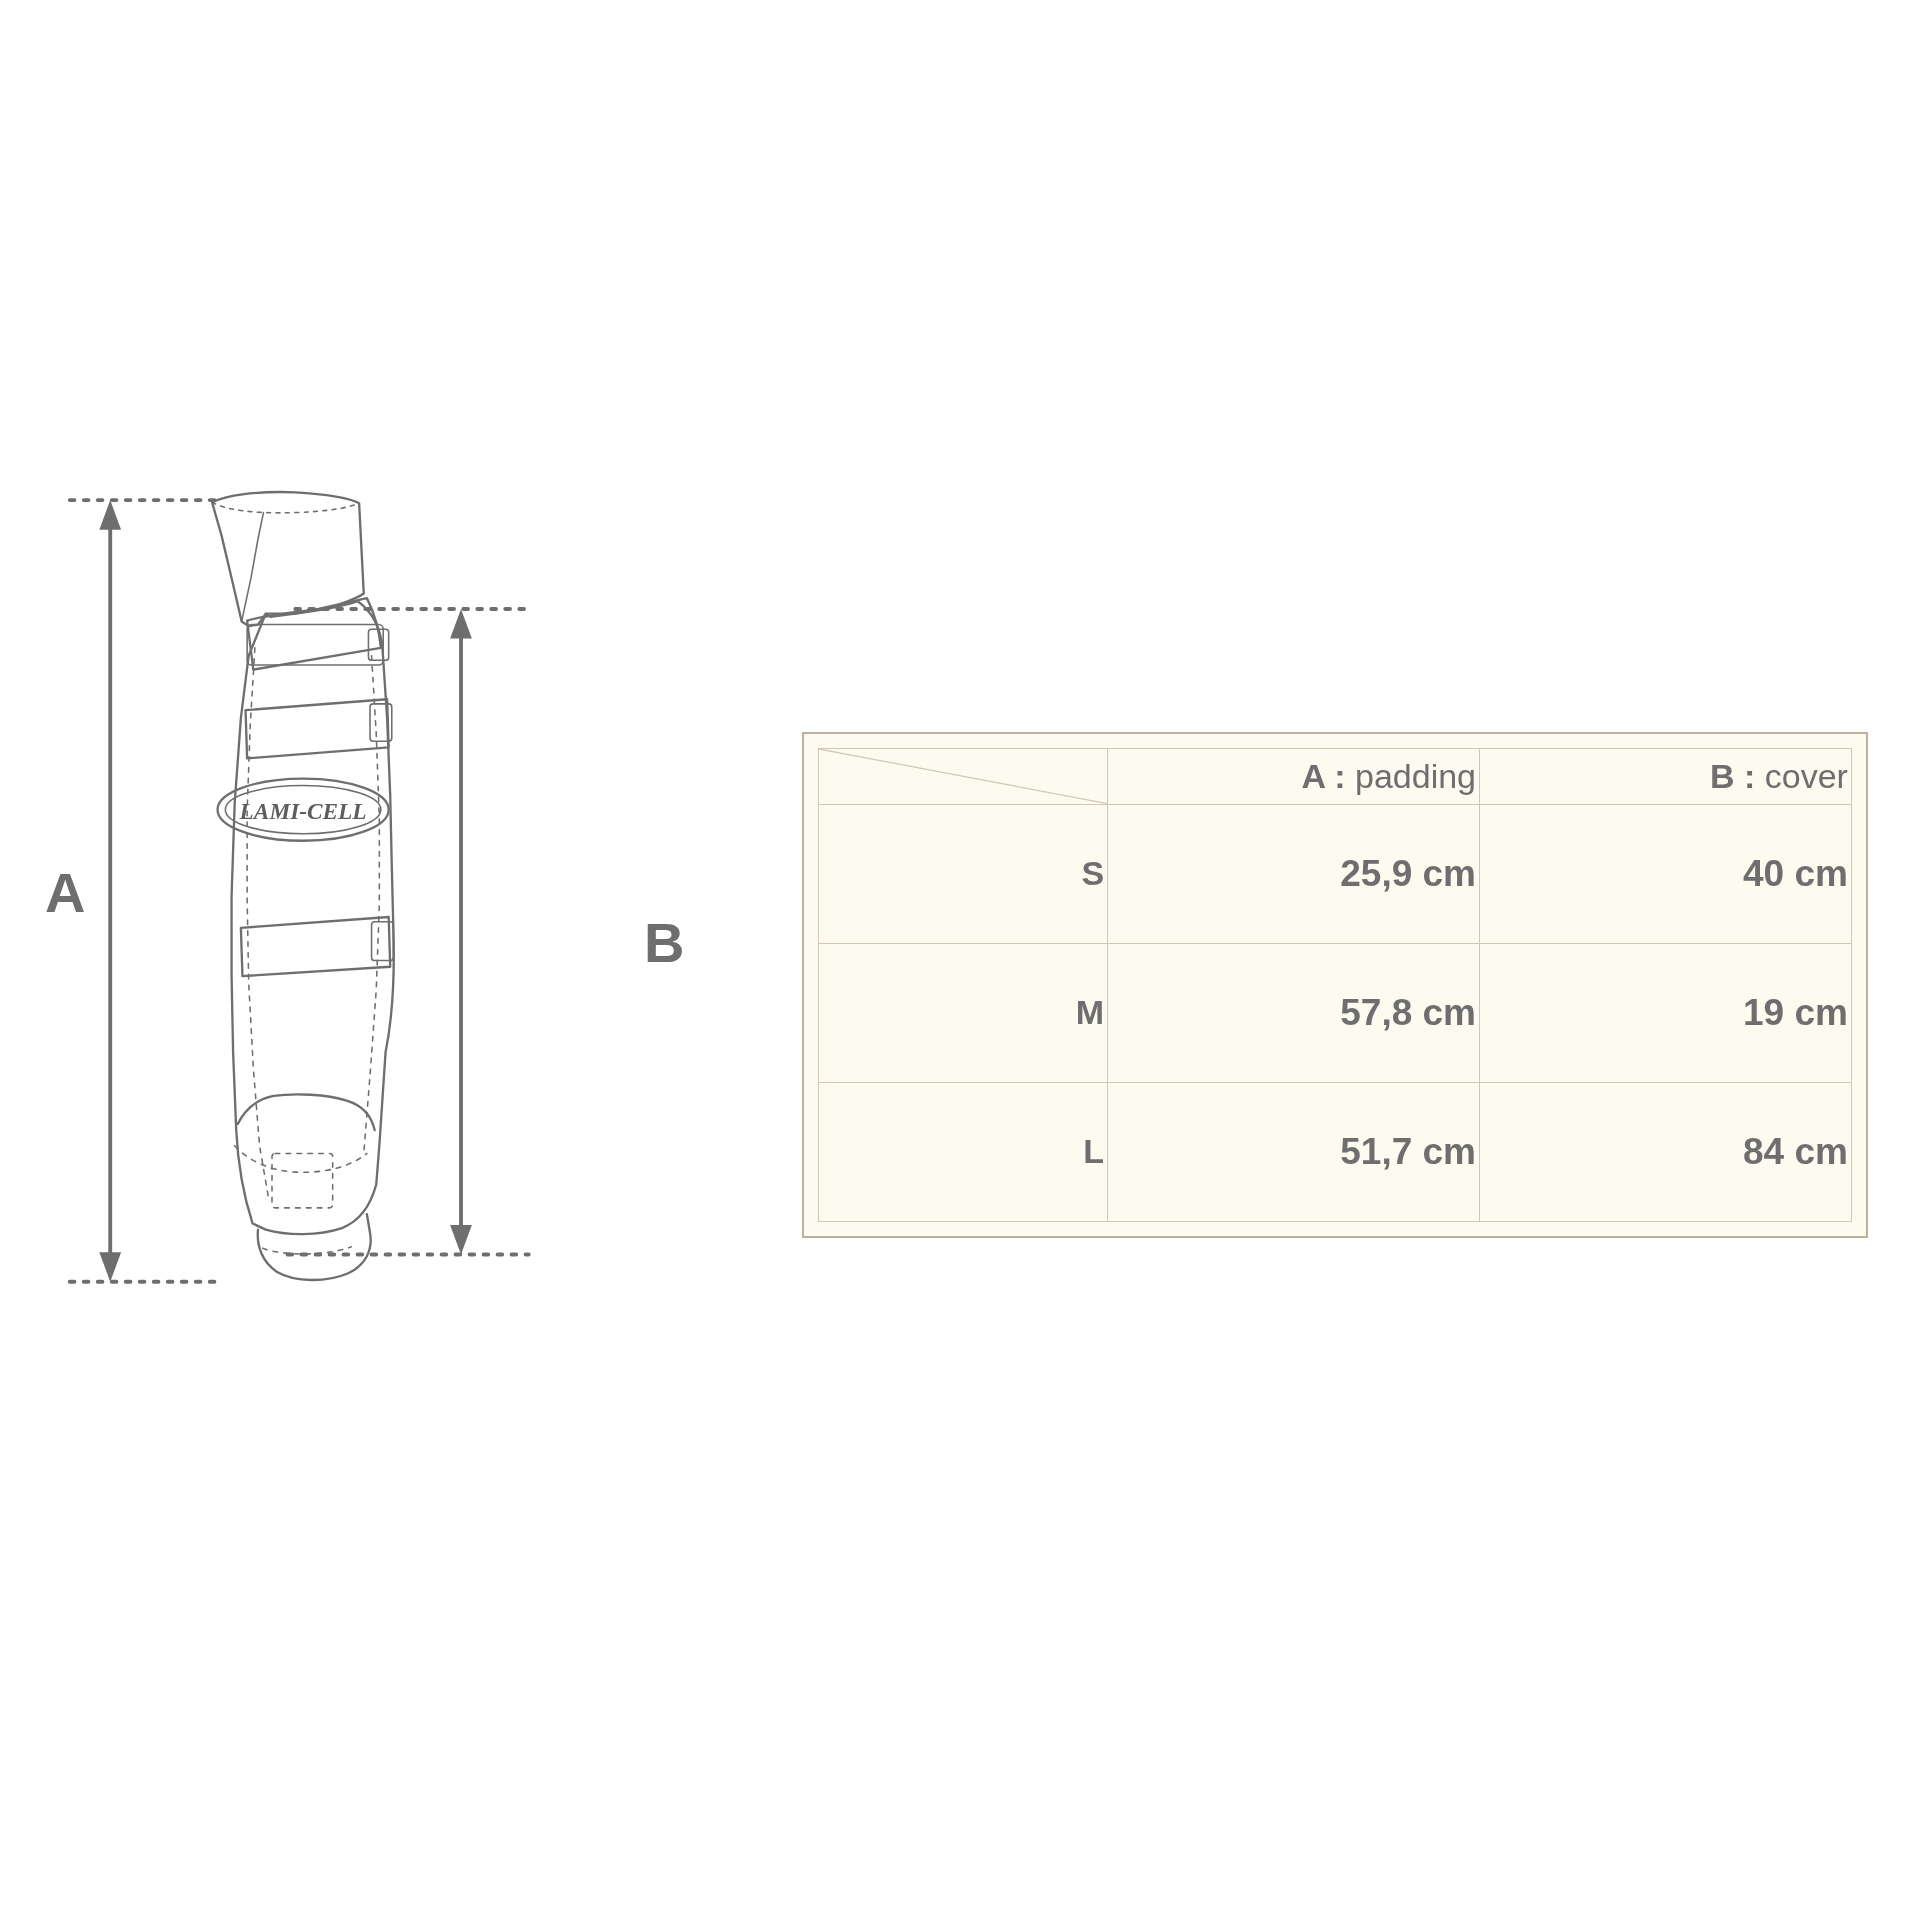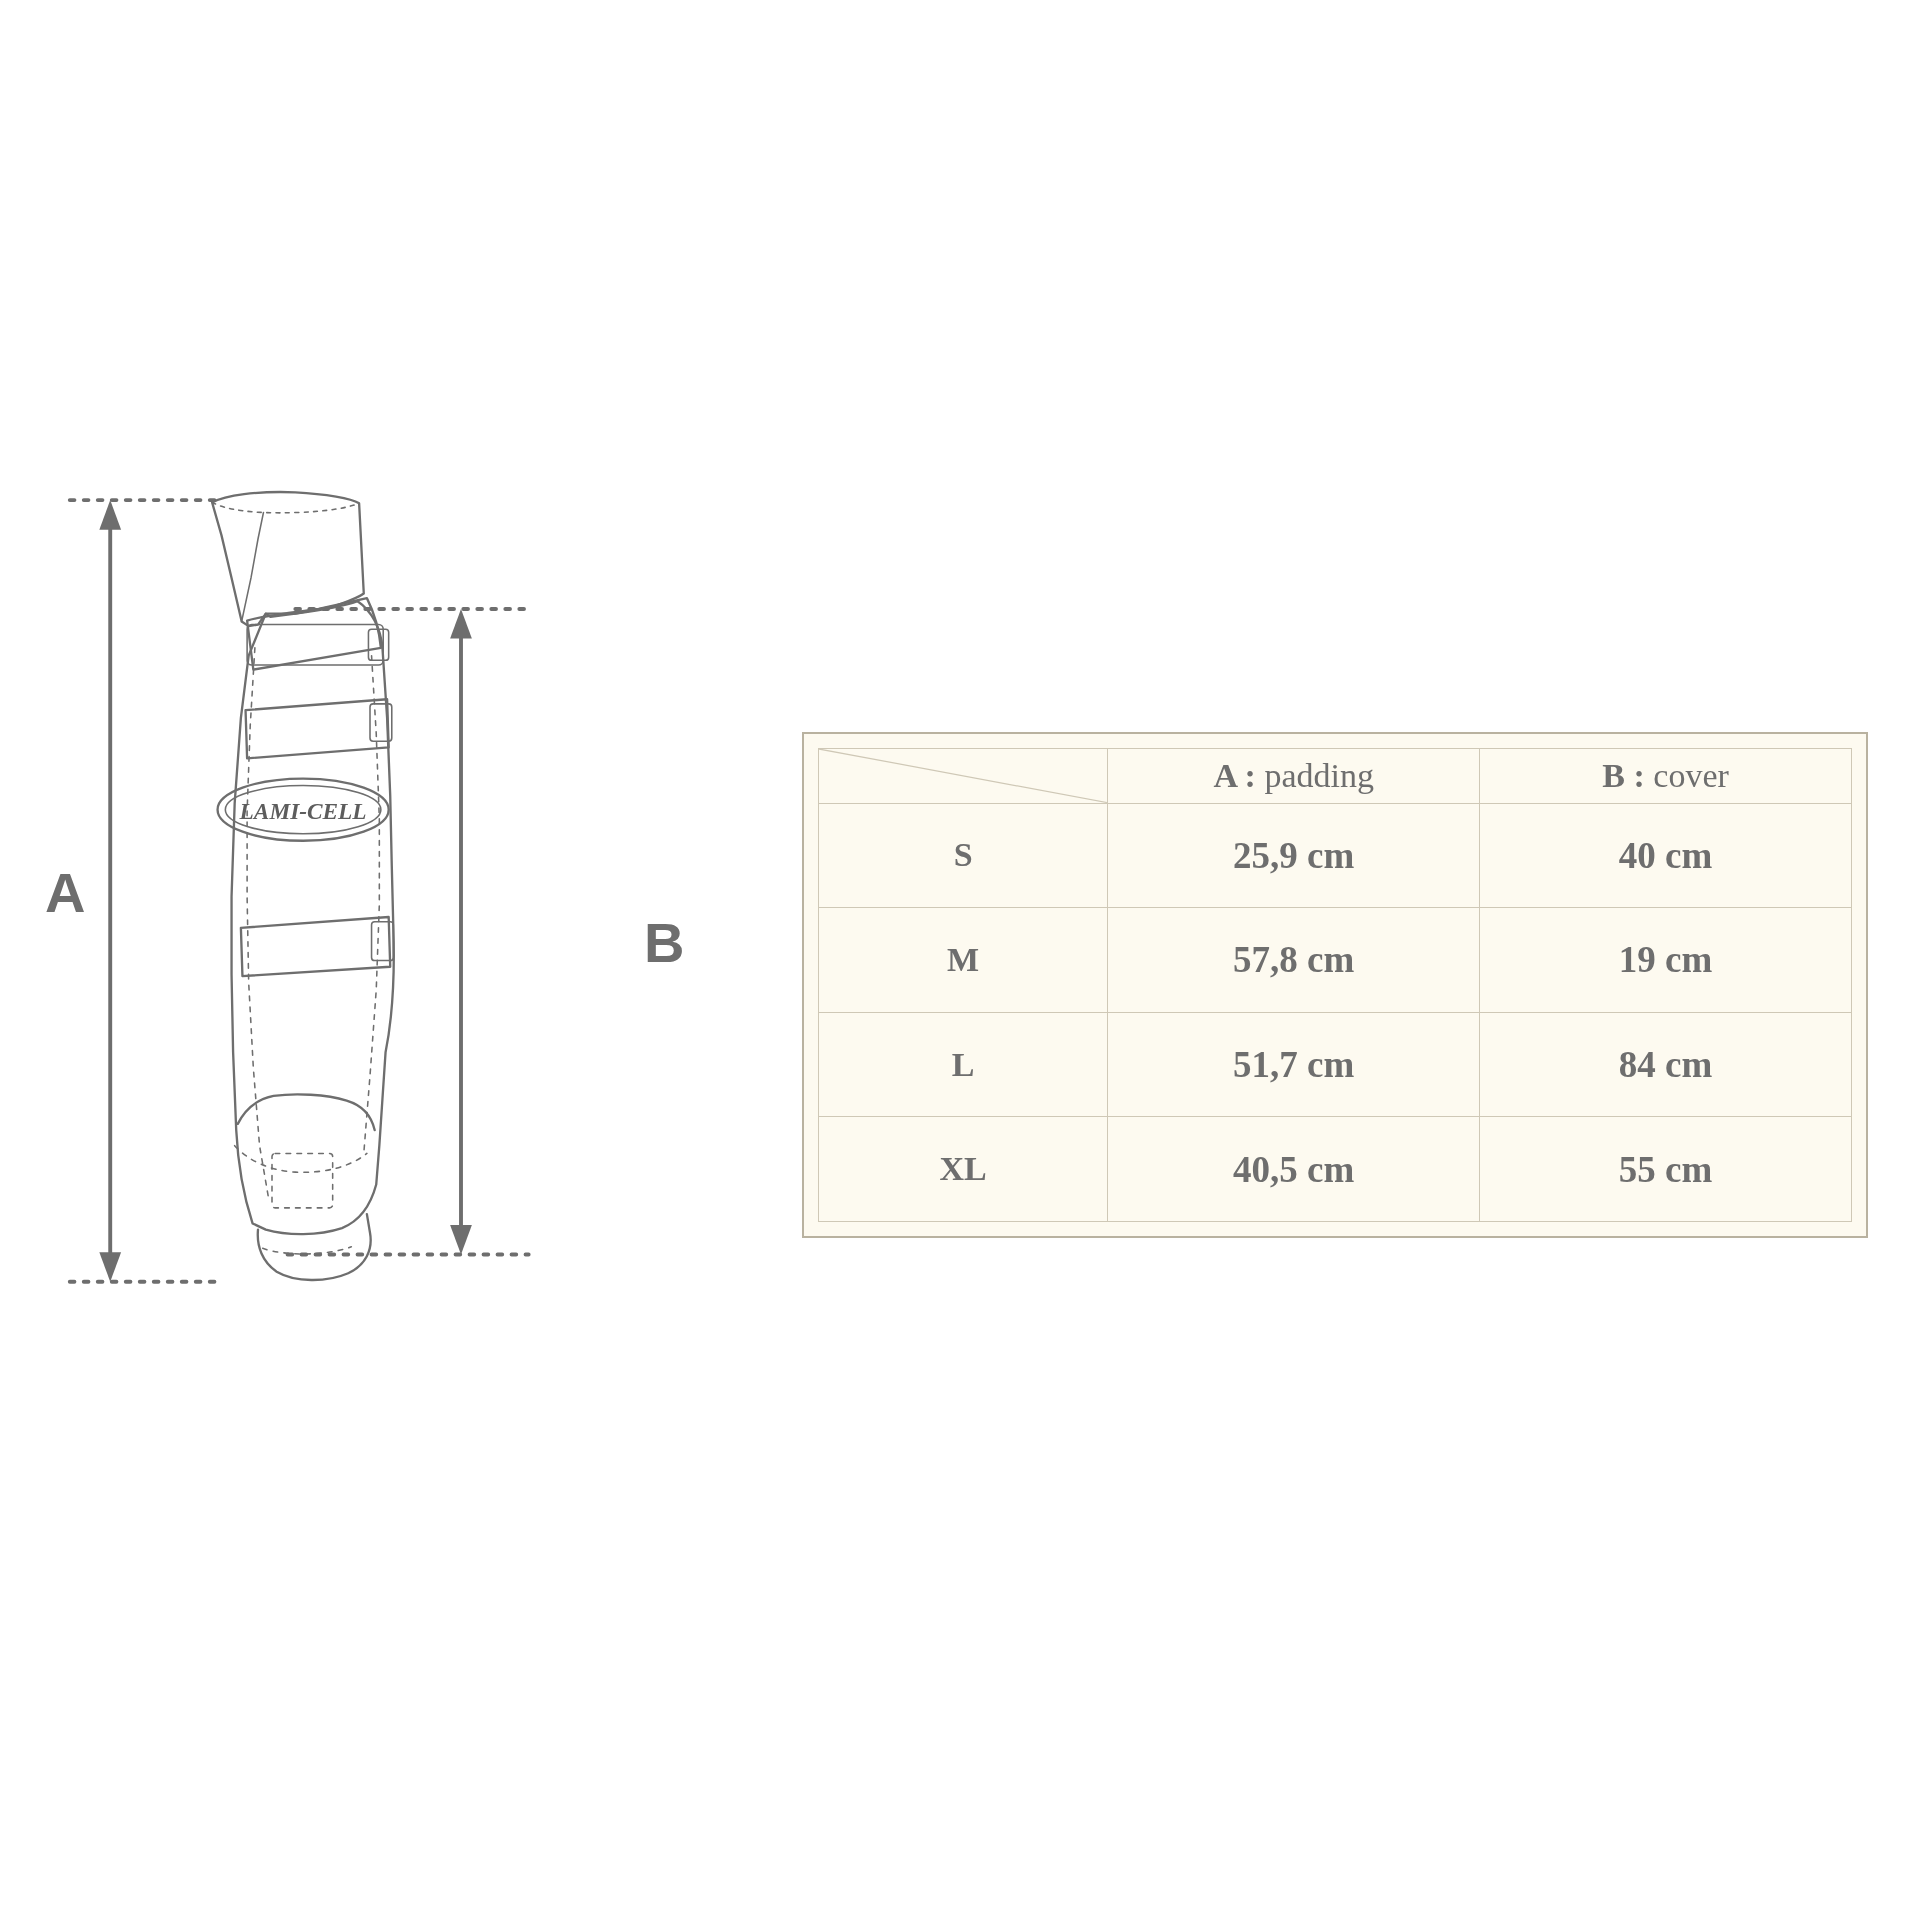--- a/index.html
+++ b/index.html
@@ -60,24 +60,24 @@
   }
   table.size-table {
     width: 100%;
     height: 100%;
     border-collapse: collapse;
     background: #fdfaf0;
     table-layout: fixed;
   }
   table.size-table td, table.size-table th {
     border: 1.6px solid #cfc8b6;
-    text-align: center;
+    text-align: right;
     vertical-align: middle;
     color: #6e6e6e;
-    font-family: Liberation Serif, serif;
+    font-family: Liberation Sans, sans-serif;
   }
   table.size-table col.c1 { width: 28%; }
   table.size-table col.c2 { width: 36%; }
   table.size-table col.c3 { width: 36%; }
 
   .corner-cell {
     position: relative;
     padding: 0;
   }
   .corner-cell svg {
@@ -224,23 +224,18 @@
         <tr>
           <td class="size-cell">M</td>
           <td class="value-cell">57,8 cm</td>
           <td class="value-cell">19 cm</td>
         </tr>
         <tr>
           <td class="size-cell">L</td>
           <td class="value-cell">51,7 cm</td>
           <td class="value-cell">84 cm</td>
         </tr>
-        <tr>
-          <td class="size-cell">XL</td>
-          <td class="value-cell">40,5 cm</td>
-          <td class="value-cell">55 cm</td>
-        </tr>
       </tbody>
     </table>
   </div>
 
 </div>
 
 
 </body></html>

